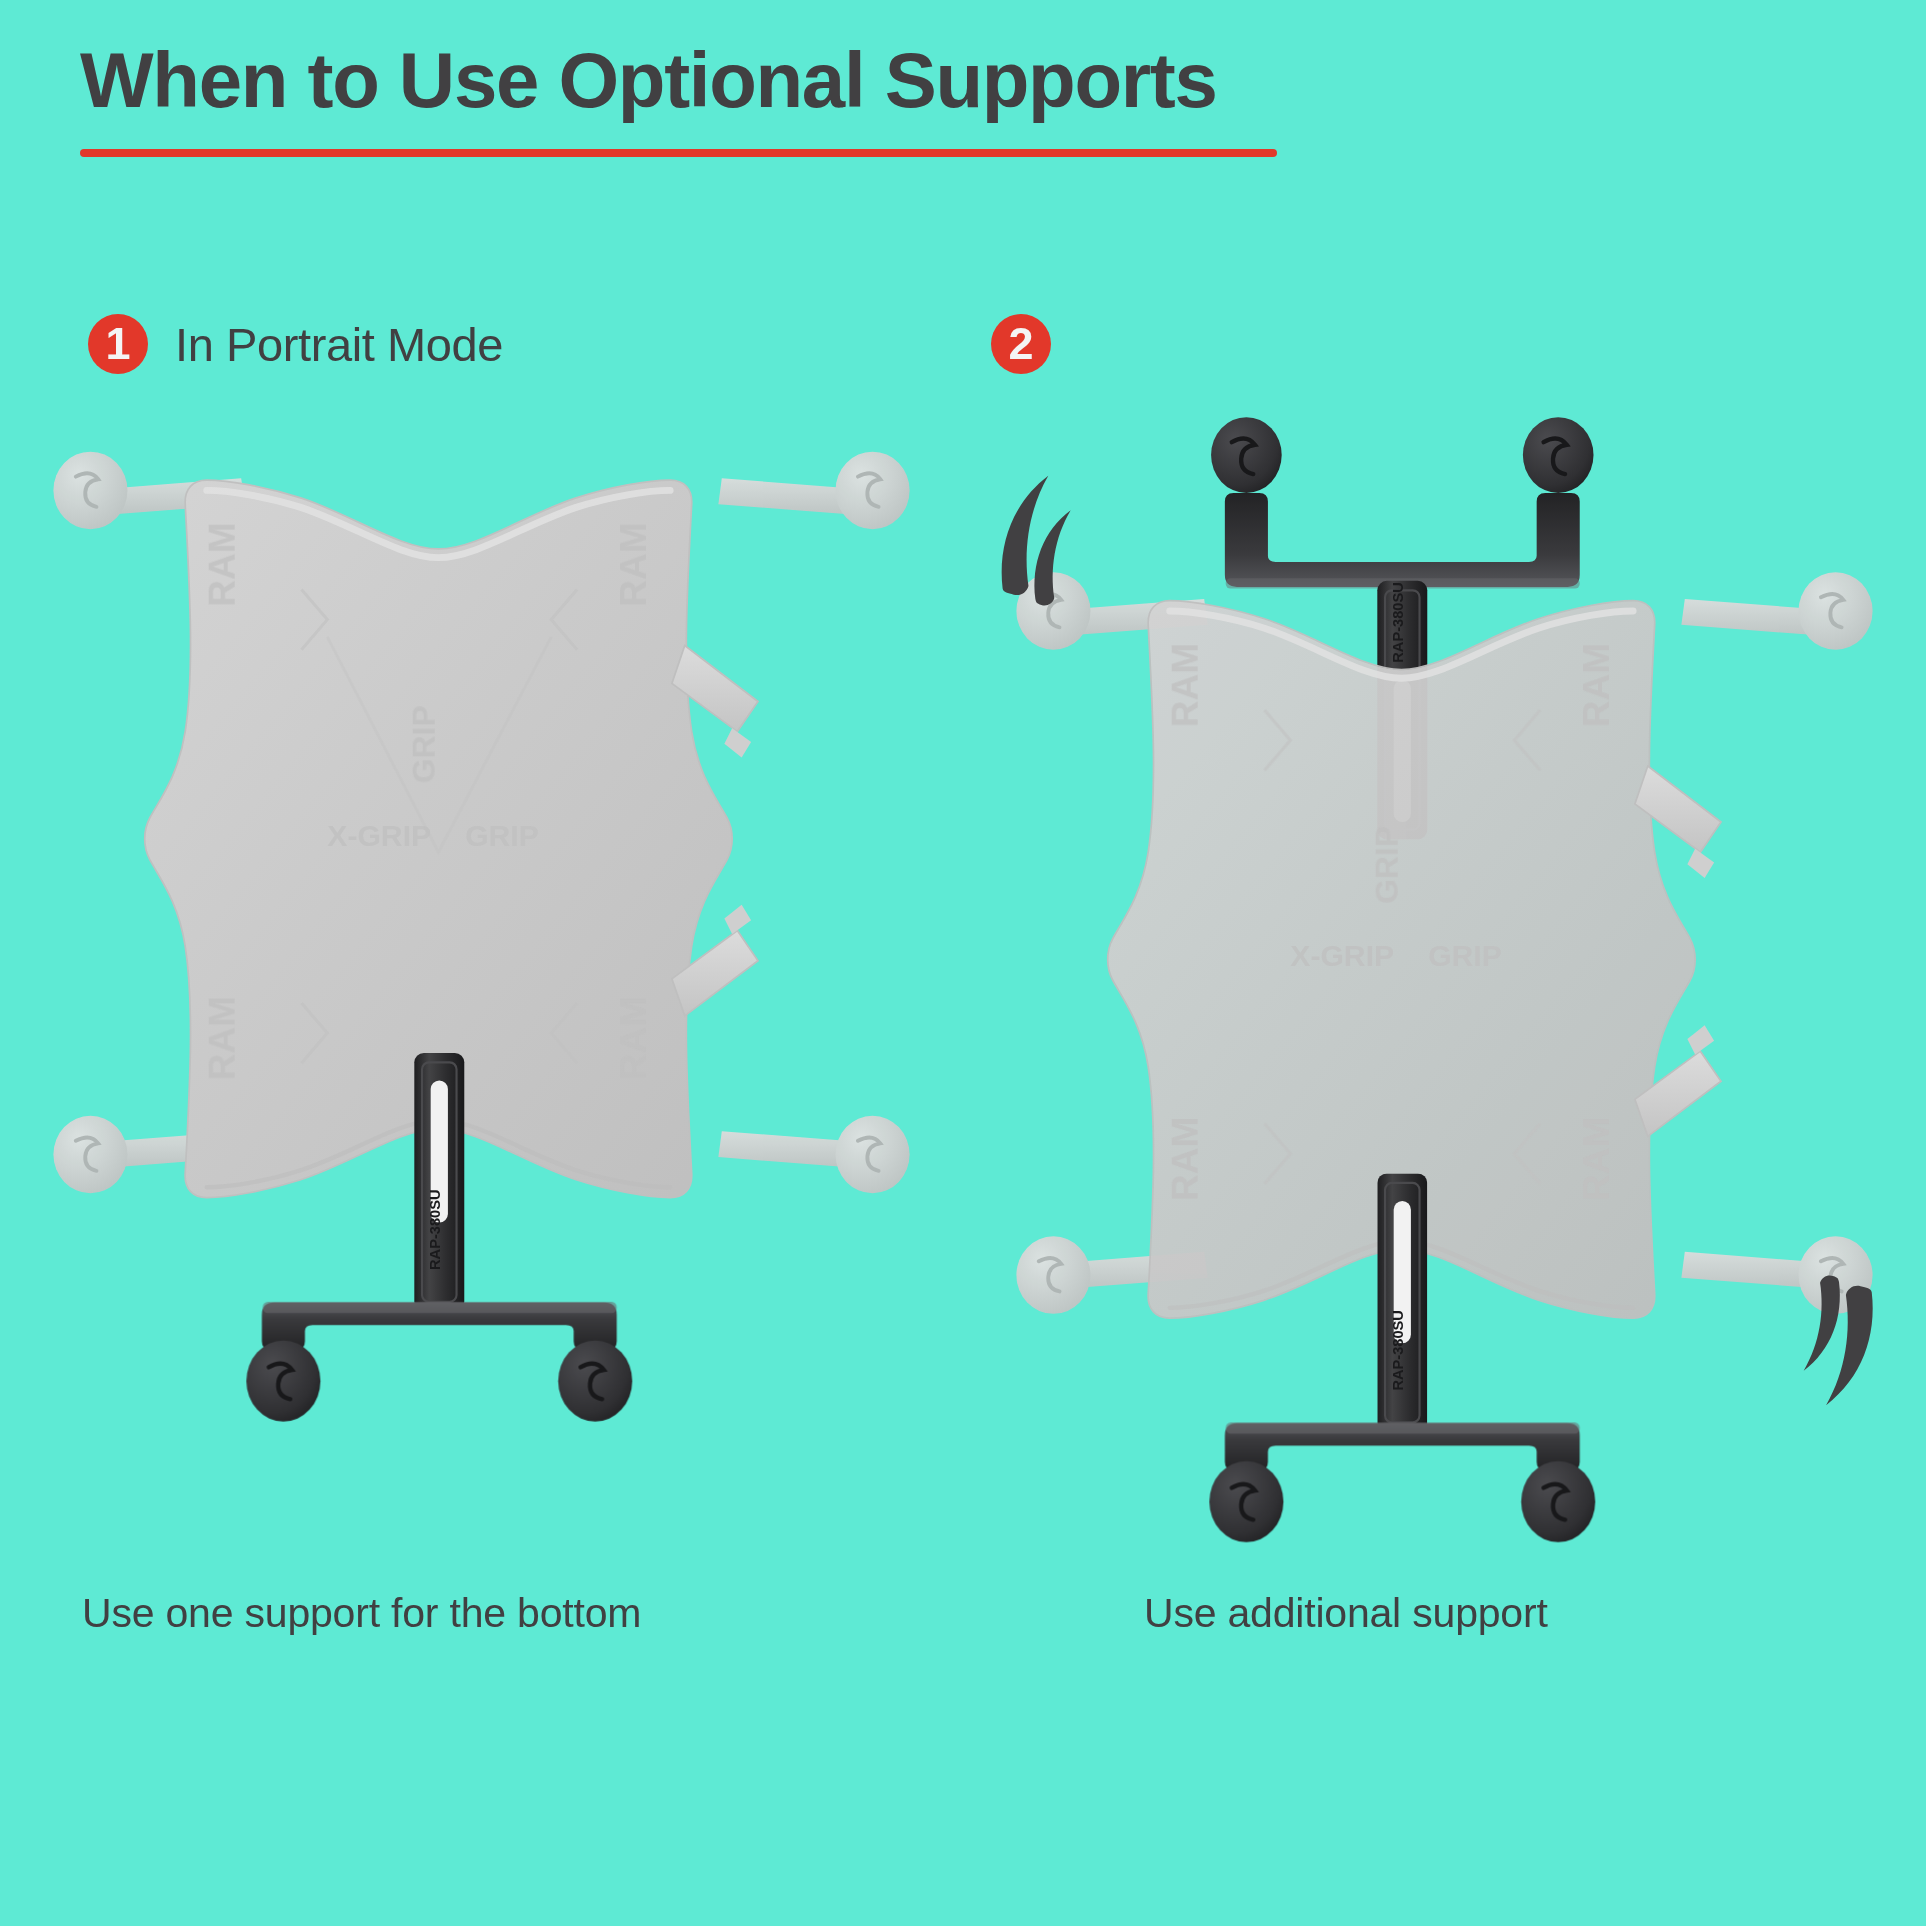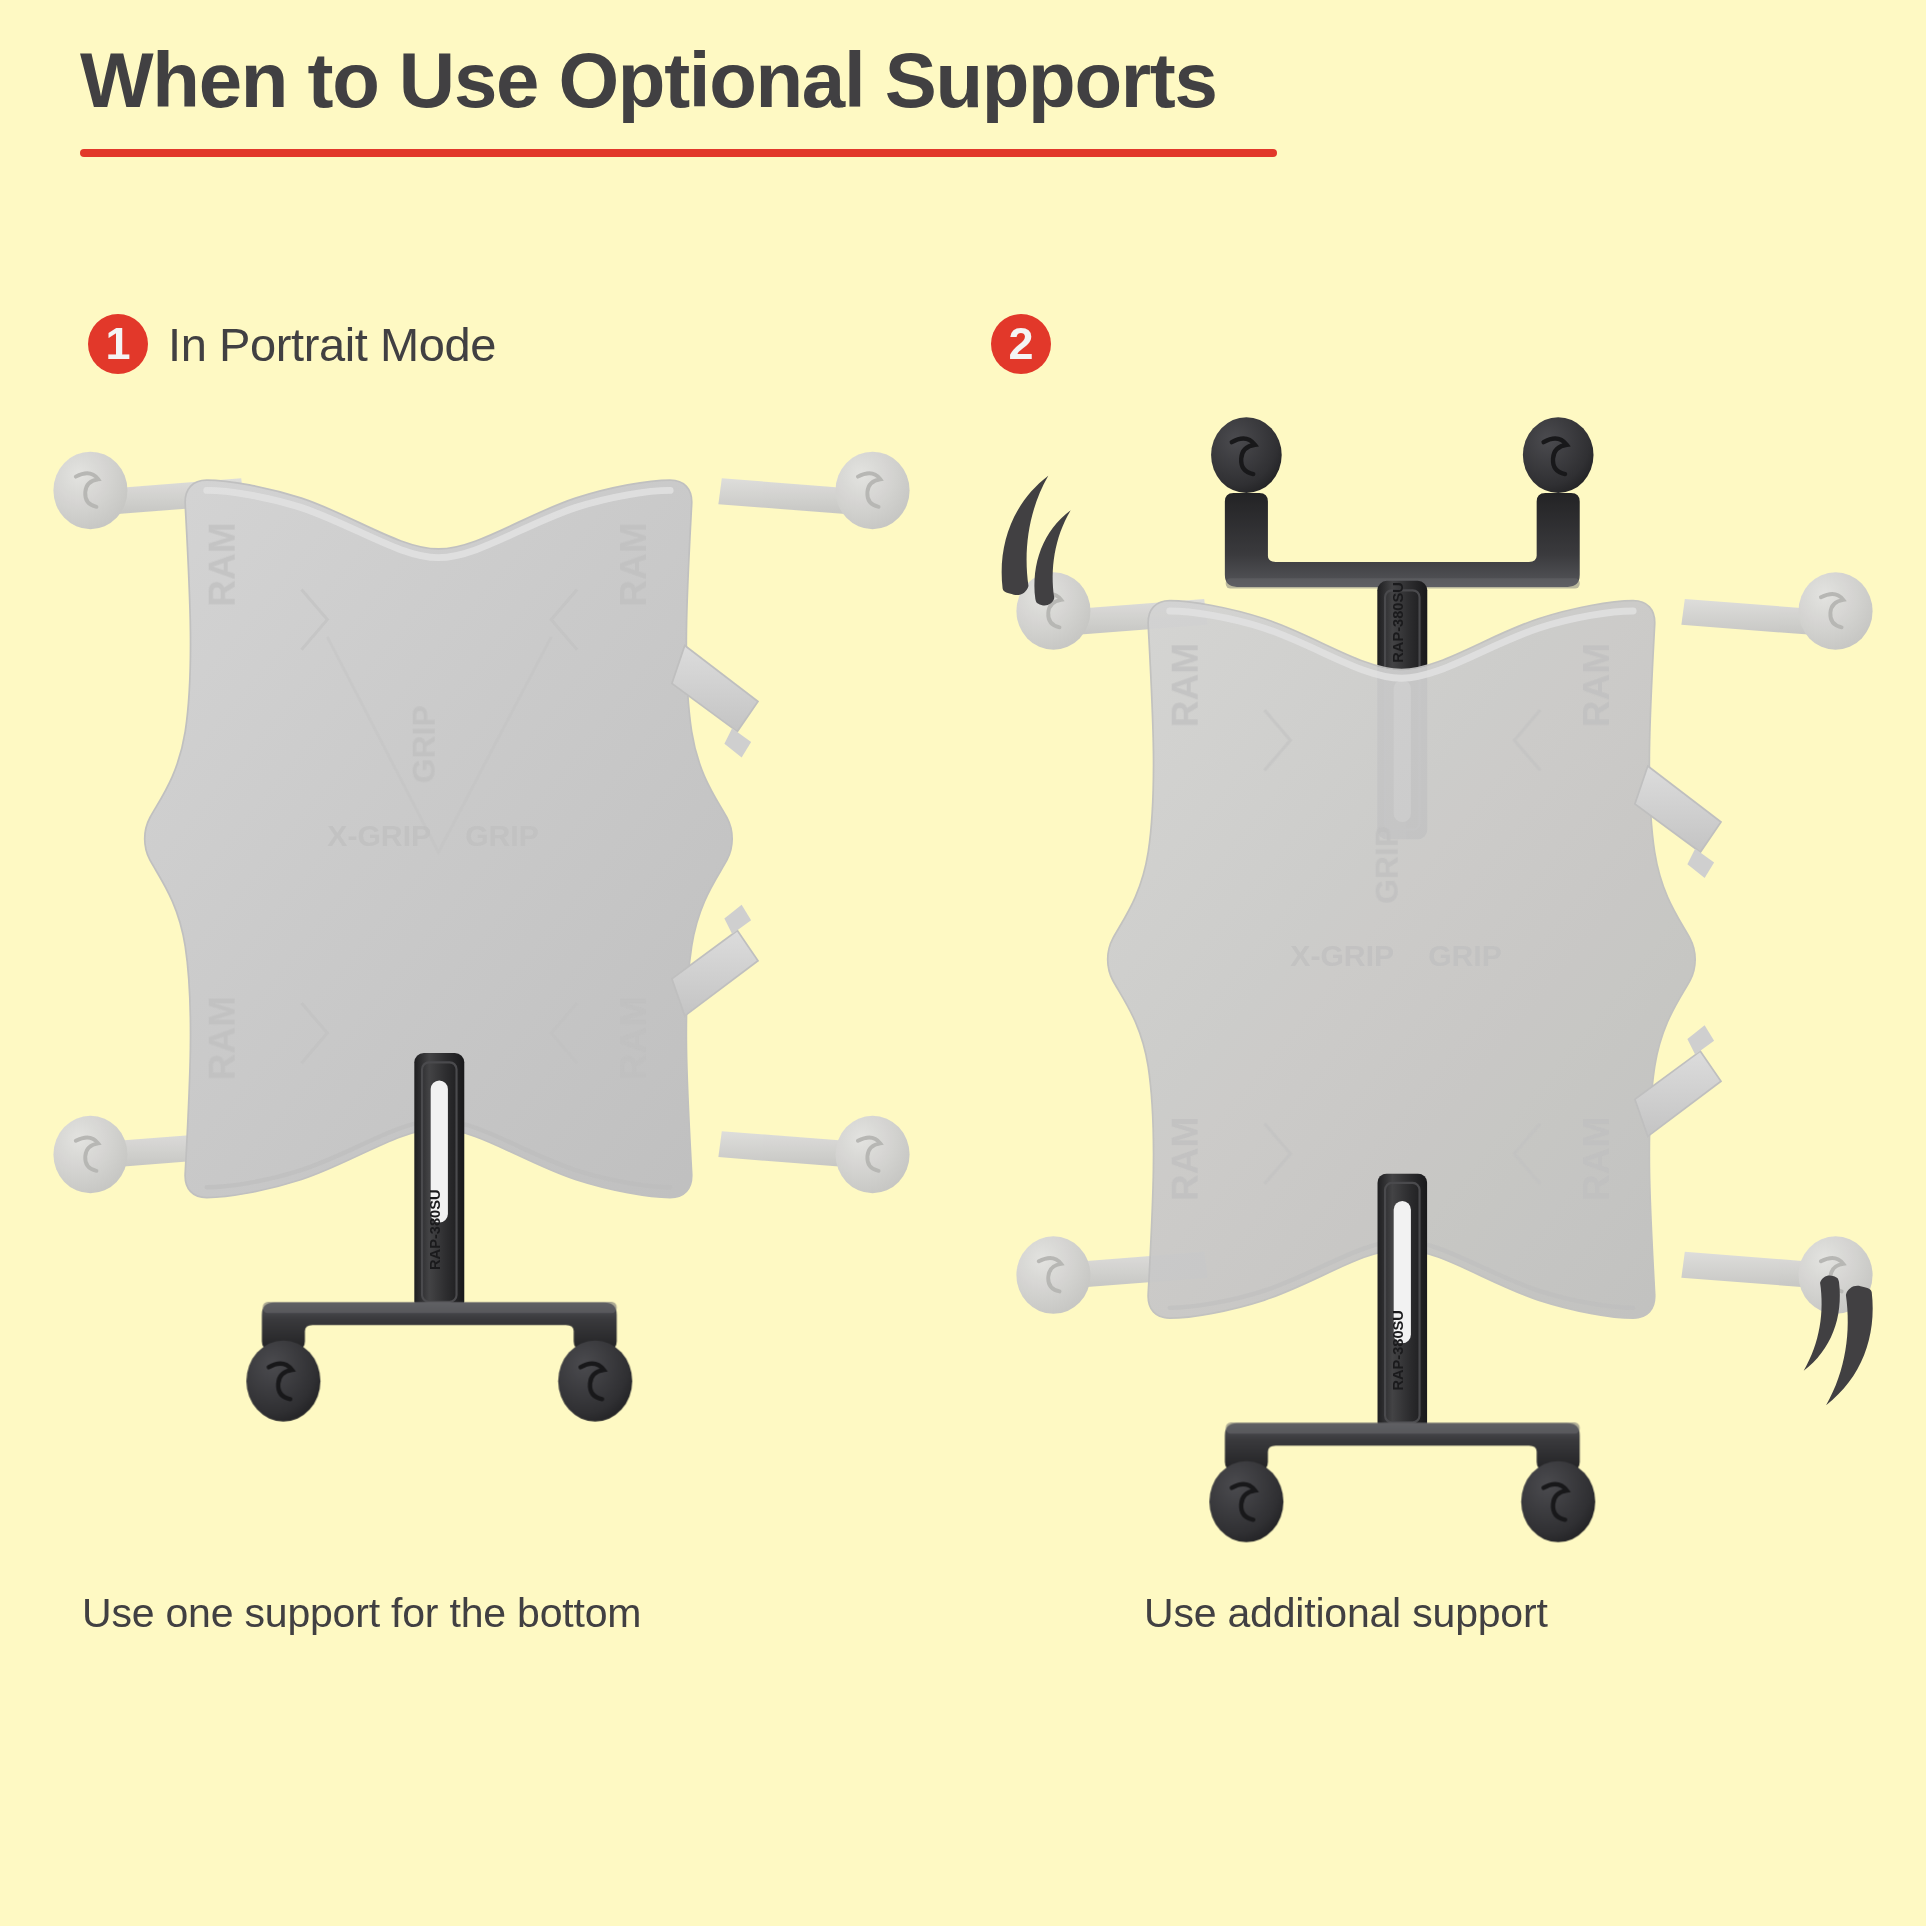--- a/index.html
+++ b/index.html
@@ -14,21 +14,21 @@
     font-family: "Liberation Sans", sans-serif;
     -webkit-font-smoothing: antialiased;
     overflow: hidden;
     position: relative;
   }
 
   .page {
     position: relative;
     width: 1926px;
     height: 1926px;
-    background: #fef9c3;
+    background: #5eead4;
   }
 
   
   .header {
     position: absolute;
     left: 80px;
     top: 39px;
     width: 1766px;
   }
   .page-title {
@@ -84,21 +84,21 @@
     font-weight: 700;
     display: flex;
     align-items: center;
     justify-content: center;
     flex: 0 0 auto;
     line-height: 1;
     padding-bottom: 1.7px;
     box-sizing: border-box;
   }
   .step-label {
-    margin-left: 20px;
+    margin-left: 27px;
     font-size: 47px;
     font-weight: 400;
     color: #414042;
     letter-spacing: -0.4px;
     line-height: 1;
   }
 
   
   .stage {
     position: absolute;

